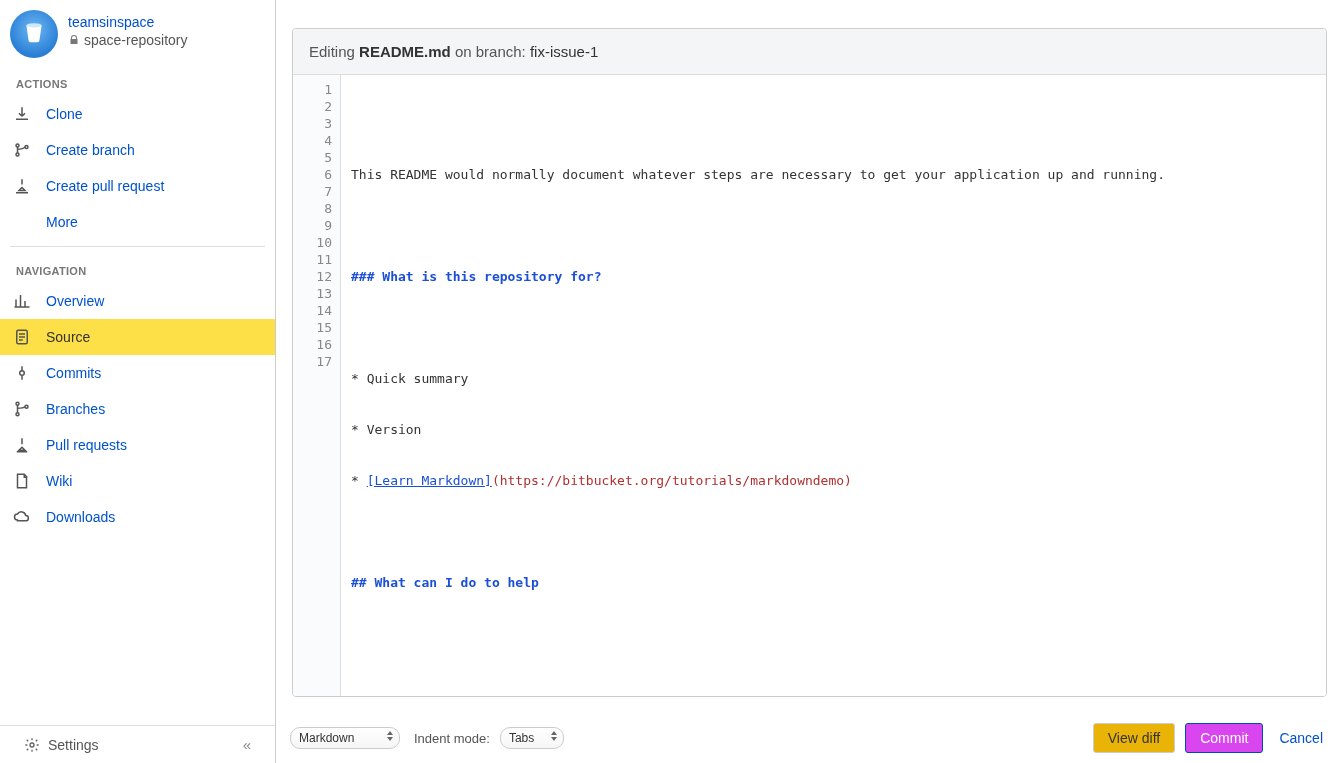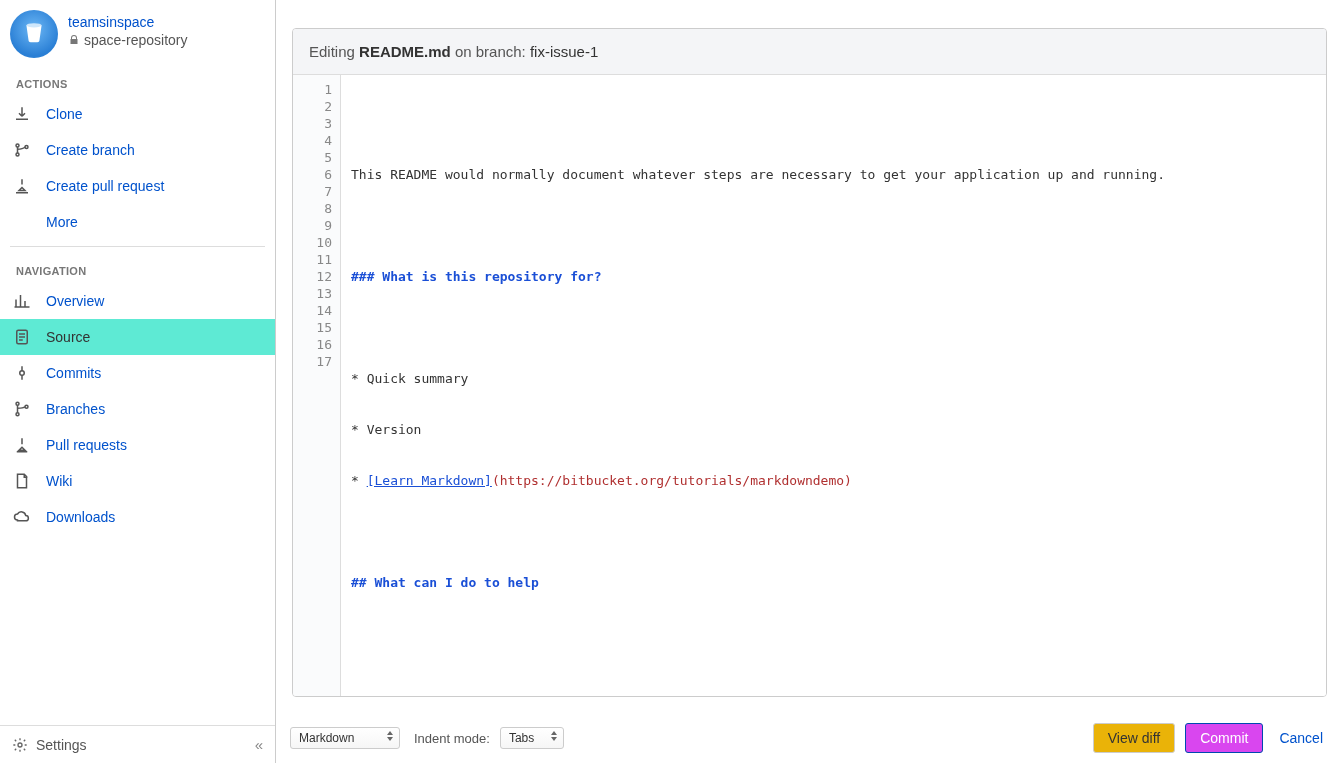--- a/index.html
+++ b/index.html
@@ -51,31 +51,31 @@
 .nav-list { list-style: none; }
 .nav-item {
   display: flex;
   align-items: center;
   gap: 14px;
   padding: 8px 10px 8px 12px;
   color: #0052cc;
   cursor: pointer;
   font-size: 14px;
 }
-.nav-item.active { background: #5eead4; color: #333; }
+.nav-item.active { background: #fde047; color: #333; }
 .nav-item .icon { width: 20px; height: 20px; display:flex; align-items:center; justify-content:center; color:#555; flex-shrink:0; }
 .nav-item .icon svg { width:18px; height:18px; }
 .nav-divider { border: none; border-top: 1px solid #ddd; margin: 6px 10px; }
 .sidebar-footer {
   margin-top: auto;
   border-top: 1px solid #ddd;
   display: flex;
   align-items: center;
   justify-content: space-between;
-  padding: 10px 12px;
+  padding: 10px 24px;
   color: #555;
 }
 .settings-link { display:flex; align-items:center; gap:8px; }
 .collapse-btn { color:#888; cursor:pointer; font-size:15px; }
 
 .main {
   flex: 1;
   display: flex;
   flex-direction: column;
   padding: 12px 0 0 0;
@@ -132,21 +132,21 @@
 .code-line { height: 17px; }
 
 .bottom-bar {
   display: flex;
   align-items: center;
   padding: 10px 14px 10px 14px;
   gap: 10px;
 }
 .select {
   border: 1px solid #ccc;
-  border-radius: 3px;
+  border-radius: 10px;
   background: linear-gradient(#fff,#f6f6f6);
   font-size: 12px;
   padding: 3px 18px 3px 8px;
   color: #333;
   position: relative;
   display: inline-flex;
   align-items: center;
   min-width: 110px;
 }
 .select.small { min-width: 64px; }

